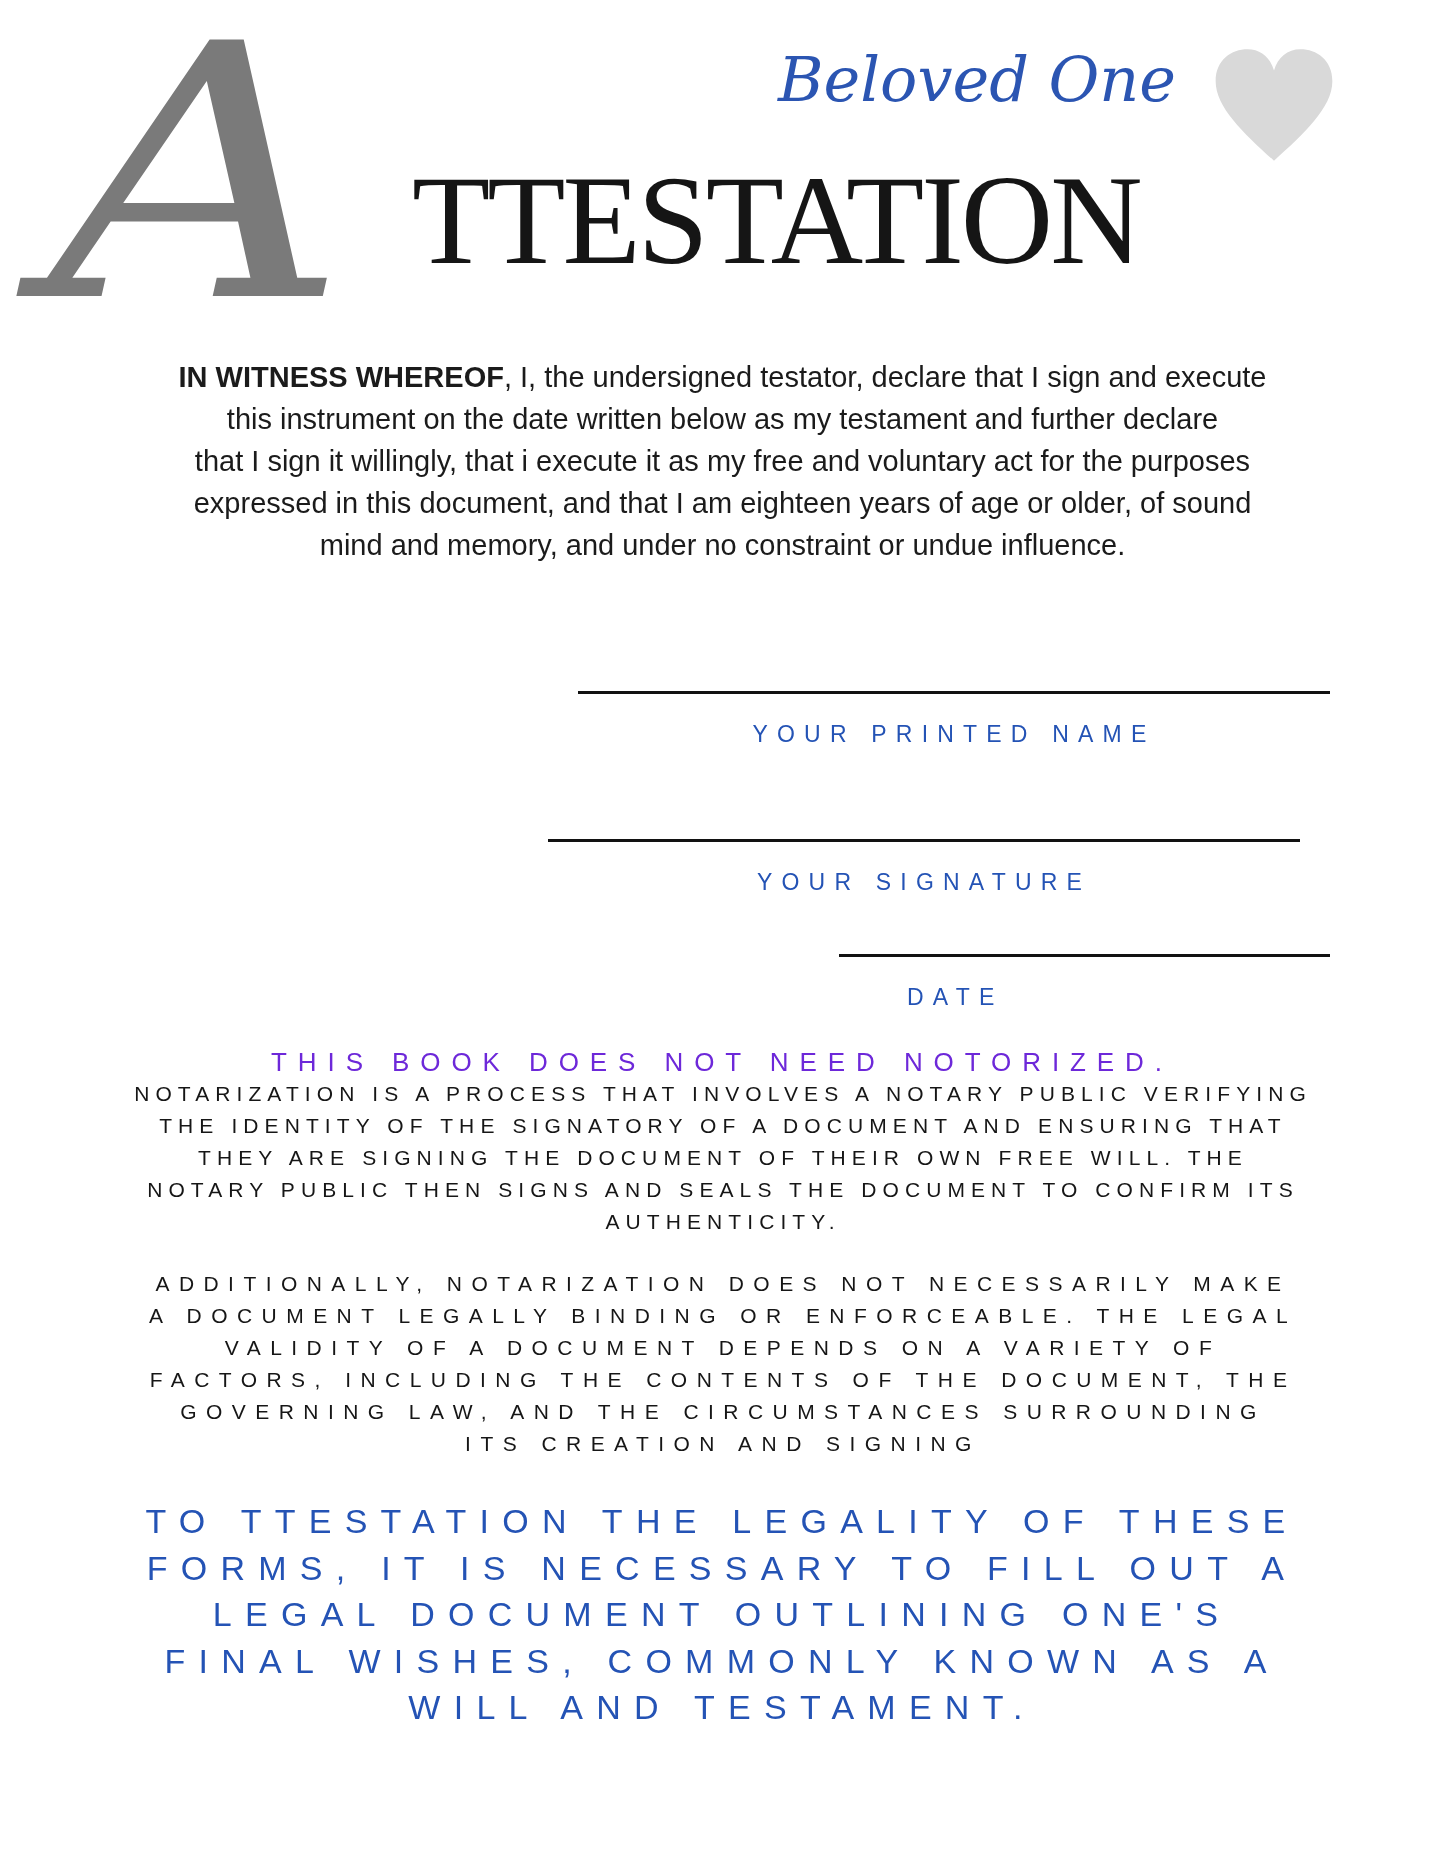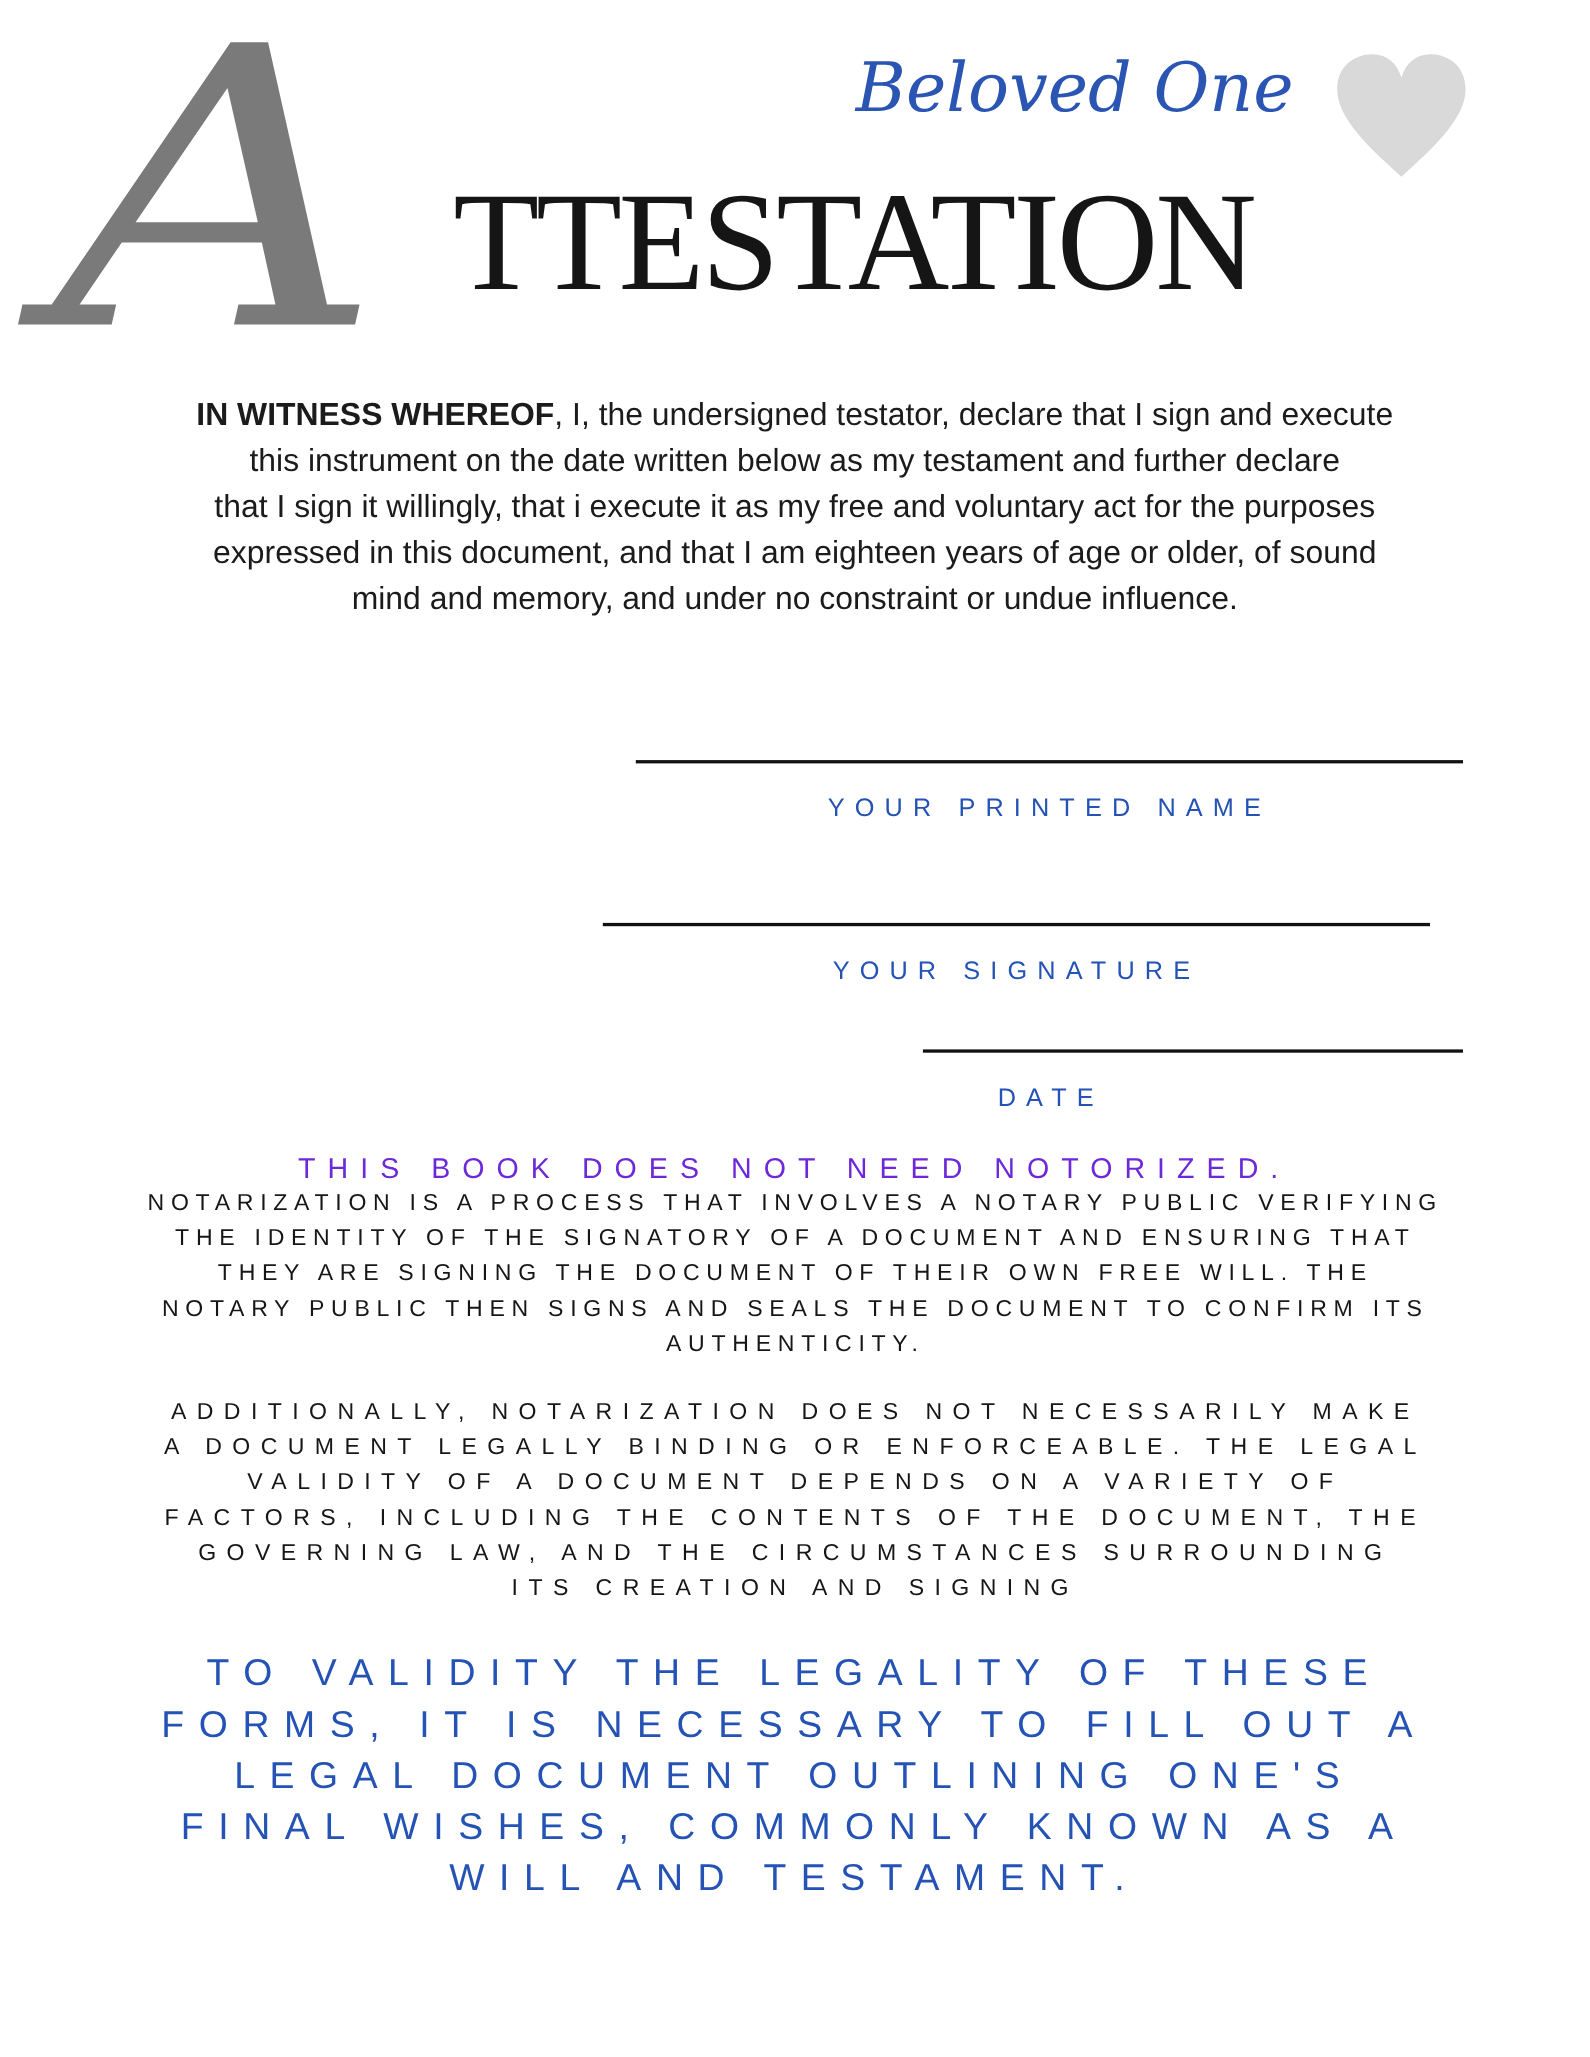--- a/index.html
+++ b/index.html
@@ -180,20 +180,20 @@
   <div class="notary-p notary-p2">
       <div>ADDITIONALLY, NOTARIZATION DOES NOT NECESSARILY MAKE</div>
       <div>A DOCUMENT LEGALLY BINDING OR ENFORCEABLE. THE LEGAL</div>
       <div>VALIDITY OF A DOCUMENT DEPENDS ON A VARIETY OF</div>
       <div>FACTORS, INCLUDING THE CONTENTS OF THE DOCUMENT, THE</div>
       <div>GOVERNING LAW, AND THE CIRCUMSTANCES SURROUNDING</div>
       <div>ITS CREATION AND SIGNING</div>
     </div>
 
   <div class="conclusion">
-      <div>TO VALIDITY THE LEGALITY OF THESE</div>
+      <div>TO TTESTATION THE LEGALITY OF THESE</div>
       <div>FORMS, IT IS NECESSARY TO FILL OUT A</div>
       <div>LEGAL DOCUMENT OUTLINING ONE'S</div>
       <div>FINAL WISHES, COMMONLY KNOWN AS A</div>
       <div>WILL AND TESTAMENT.</div>
     </div>
 
 </div>
 
 </body></html>

